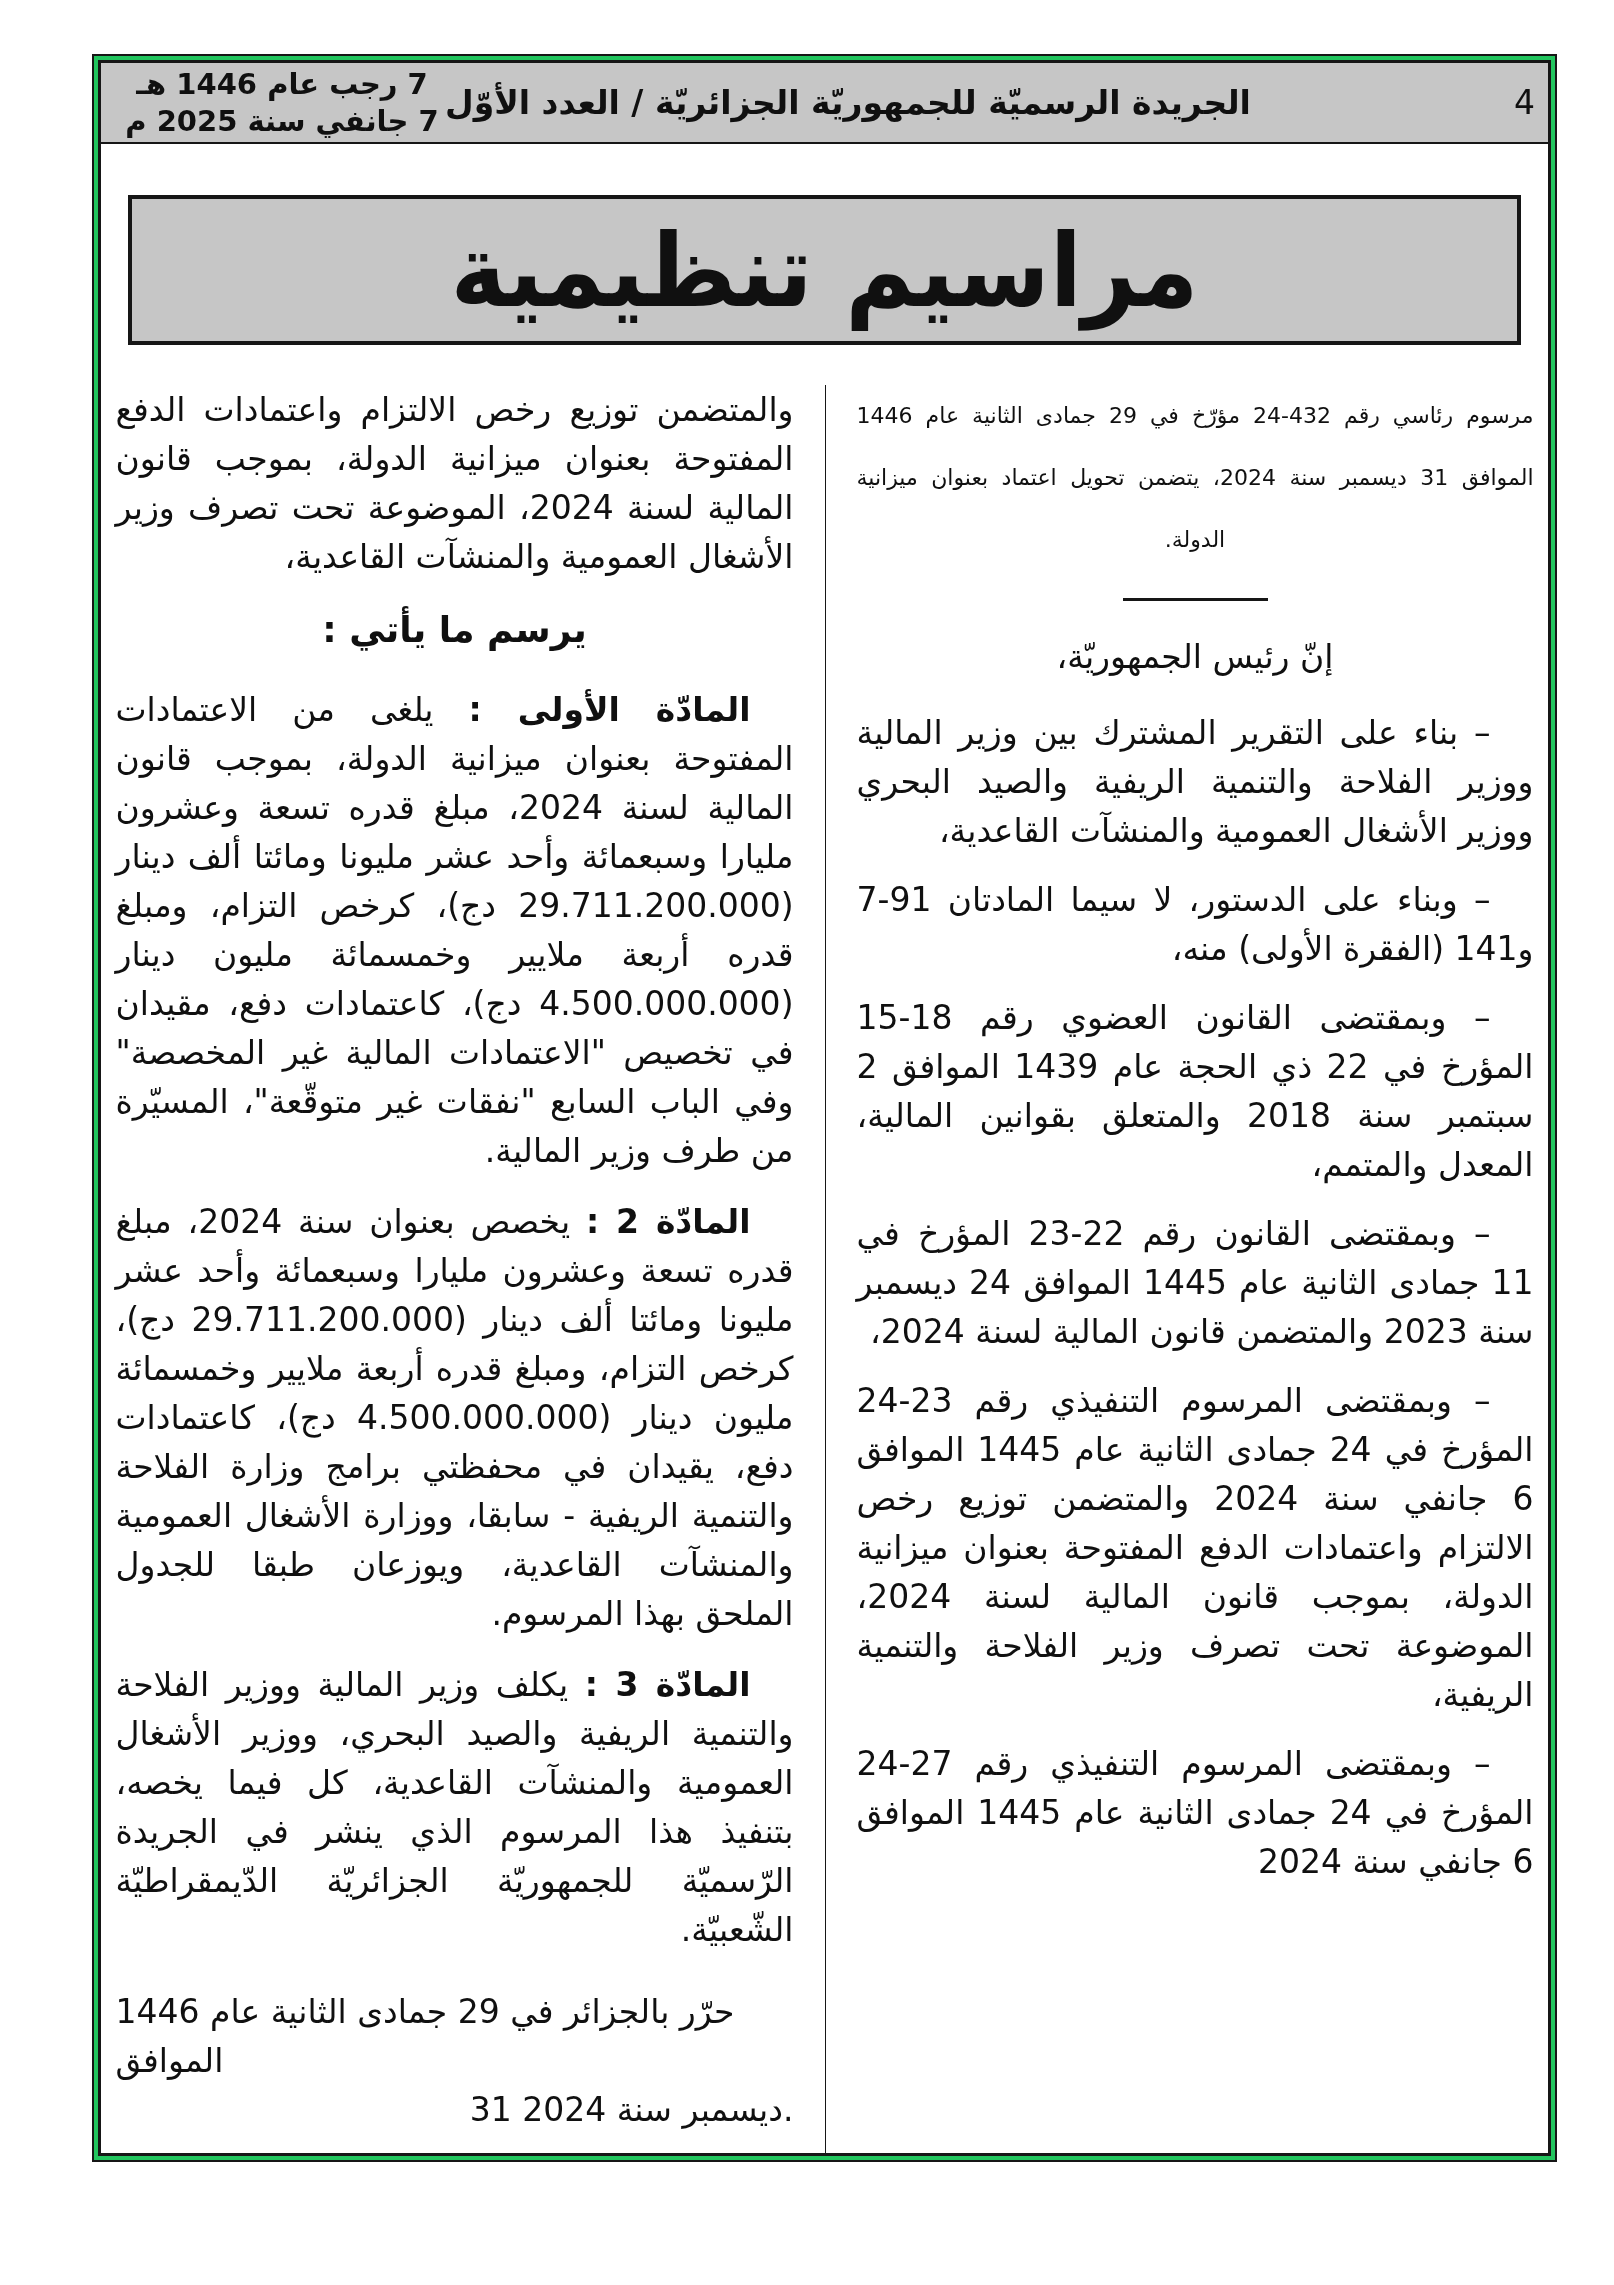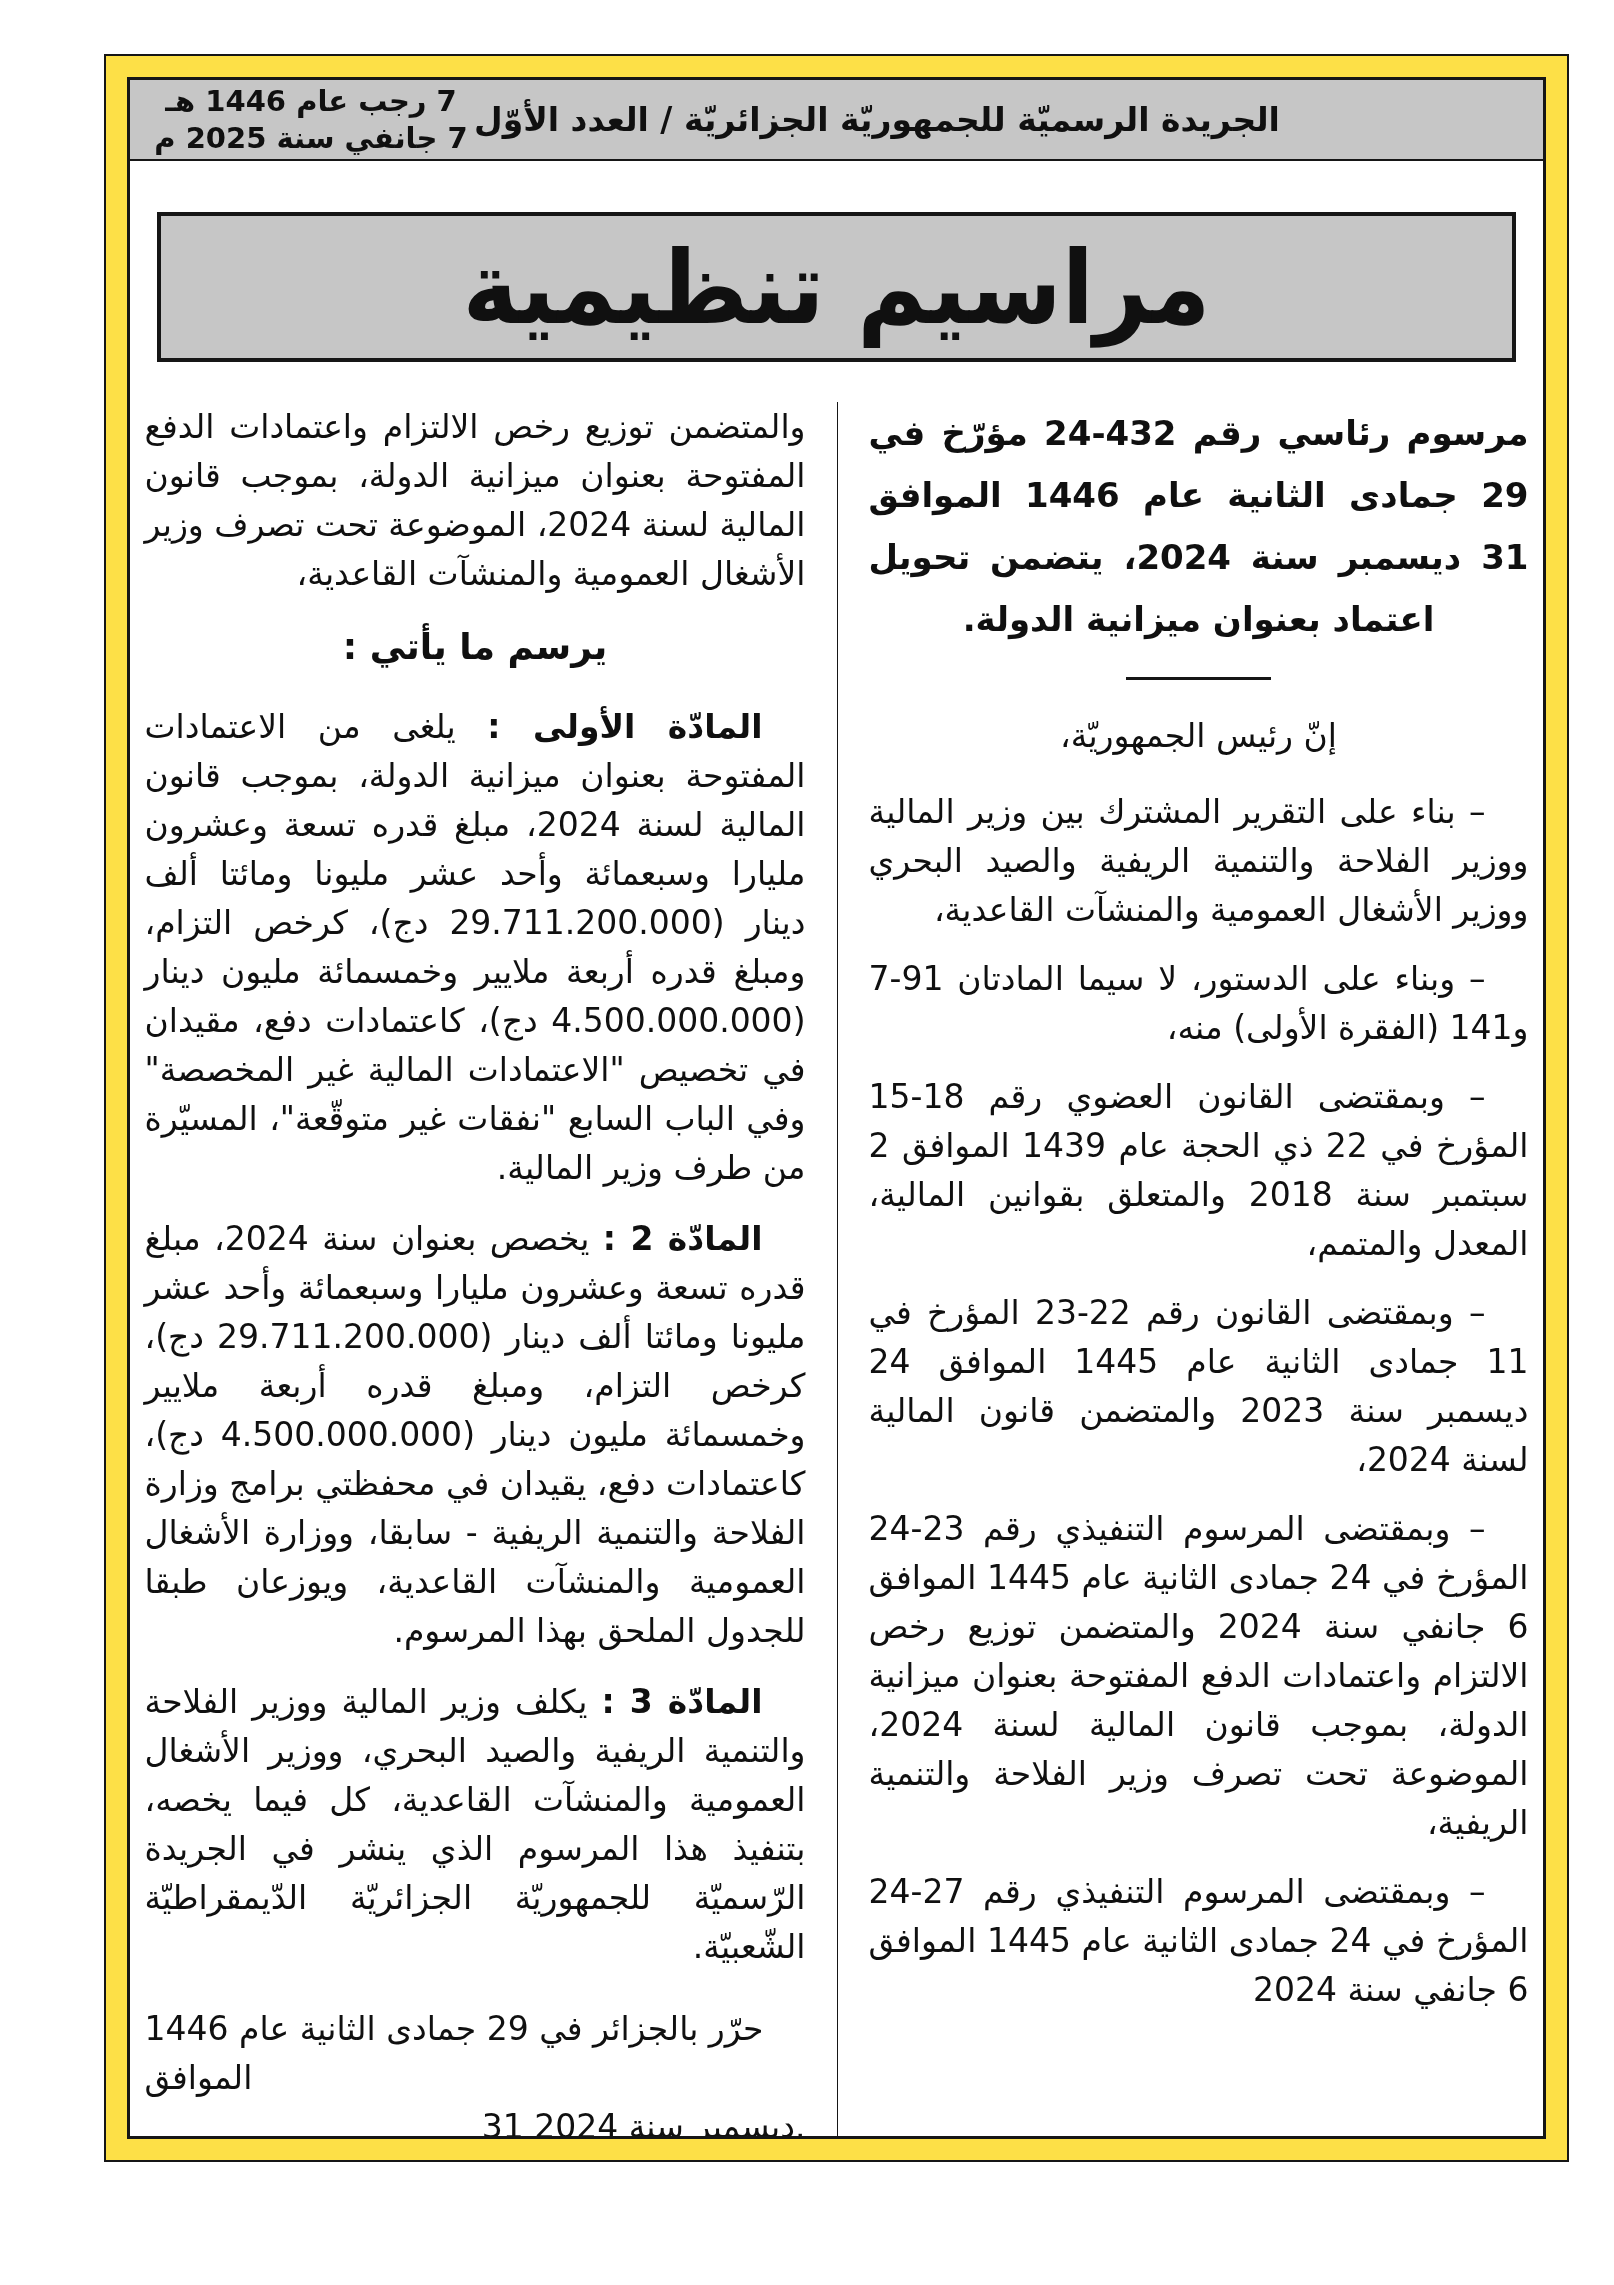--- a/index.html
+++ b/index.html
@@ -2,21 +2,21 @@
 <html lang="ar" style="font-size:14.5px"><head>
 <meta charset="utf-8">
 <style>
   html,body { margin:0; padding:0; background:#ffffff; }
   .page {
     position:relative; width:1615px; height:2285px; background:#ffffff;
     font-family:"DejaVu Sans", sans-serif; color:#101010; overflow:hidden;
   }
   .frame-outer {
     position:absolute; left:92px; top:54px; width:1465px; height:2108px;
-    border:2.7px solid #161616; padding:21px; box-sizing:border-box; background:#fde047;margin-left:12px;
+    border:2.7px solid #161616; padding:4px; box-sizing:border-box; background:#22c55e;
   }
   .frame-inner {
     width:100%; height:100%; border:3.6px solid #161616; box-sizing:border-box;
     display:flex; flex-direction:column; overflow:hidden; background:#ffffff;
   }
   
   .masthead {
     flex:0 0 auto; height:81px; box-sizing:border-box;
     background:#c6c6c6; border-bottom:2.7px solid #161616;
     display:flex; align-items:center; direction:ltr; padding:3.6px 18px;
@@ -47,21 +47,21 @@
     flex:1 1 auto; display:flex; direction:rtl; margin-top:40px; overflow:hidden;
   }
   .col {
     width:50%; box-sizing:border-box; direction:rtl;
     font-size:33px; line-height:49px; text-align:justify;
   }
   .col-first { padding:0 14.5px 0 31px; border-left:1.8px solid #161616; }
   .col-second { padding:0 31px 0 14.5px; }
 
   .decree-title {
-    font-weight:bold; font-size:34px; line-height:62px;
+    font-weight:normal; font-size:22px; line-height:62px;
     text-align:justify; text-align-last:center; margin:0 0 3.6px 0;
   }
   .rule-sep {
     width:145px; height:0; border-top:3.6px solid #161616; margin:27px auto 31px auto;
   }
   .preamble-intro { text-align:center; margin:0 0 27px 0; }
   .clause { text-indent:43px; margin:0 0 20px 0; }
   .cont-par { margin:0 0 23.5px 0; }
   .enacting { text-align:center; font-weight:bold; font-size:36px; margin:12.7px 0 31px 0; }
   .article { text-indent:43px; margin:0 0 22px 0; }

